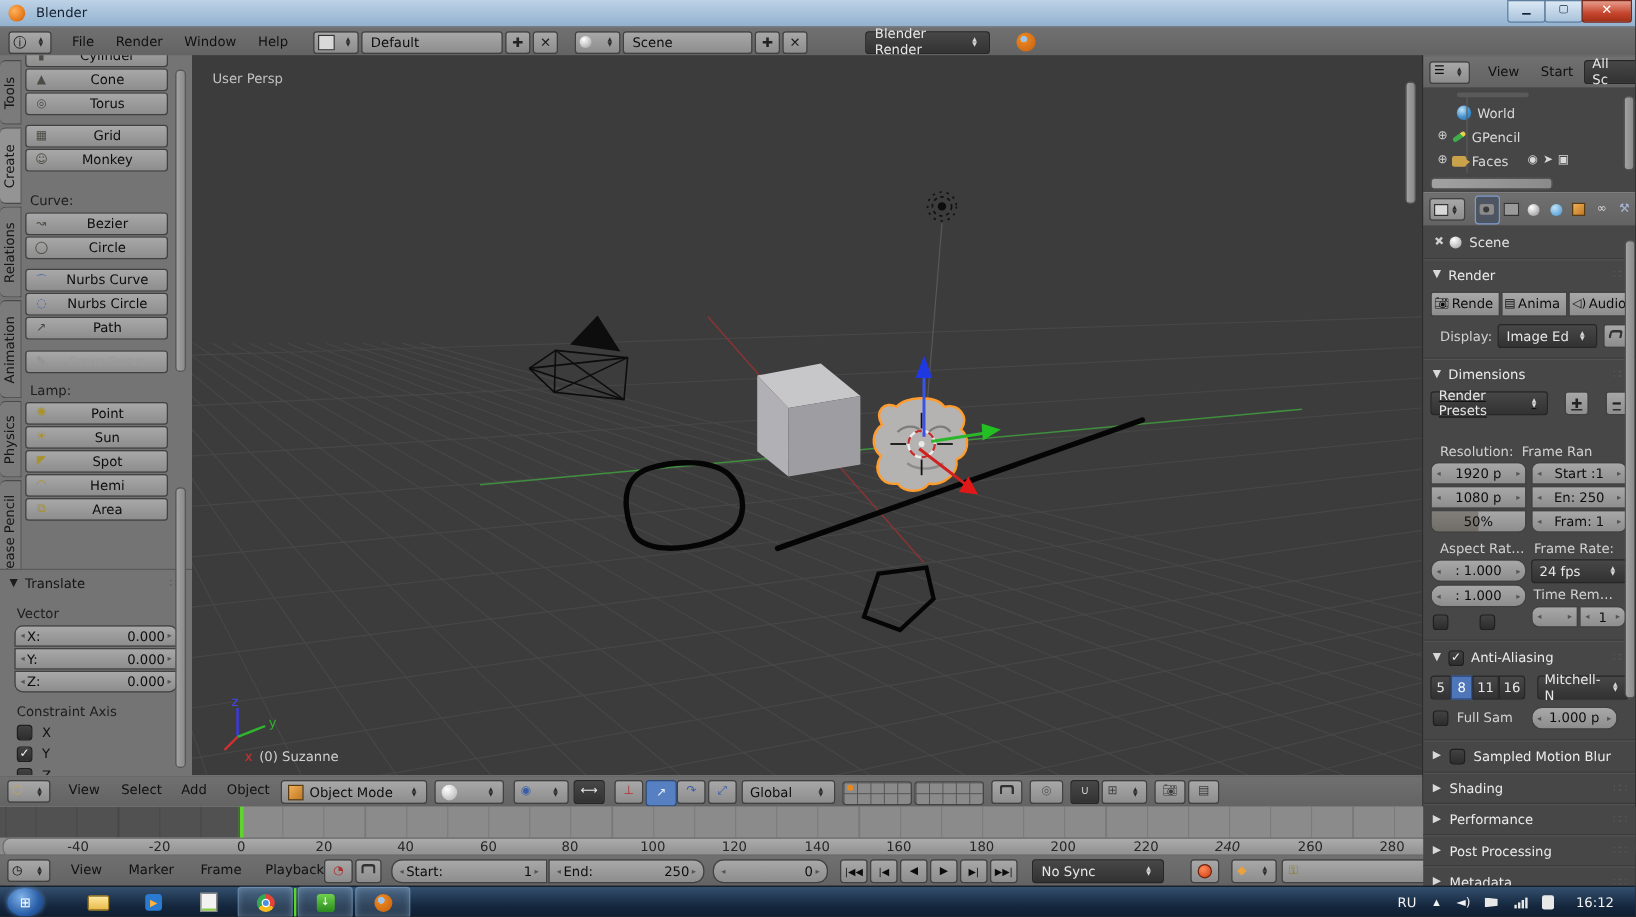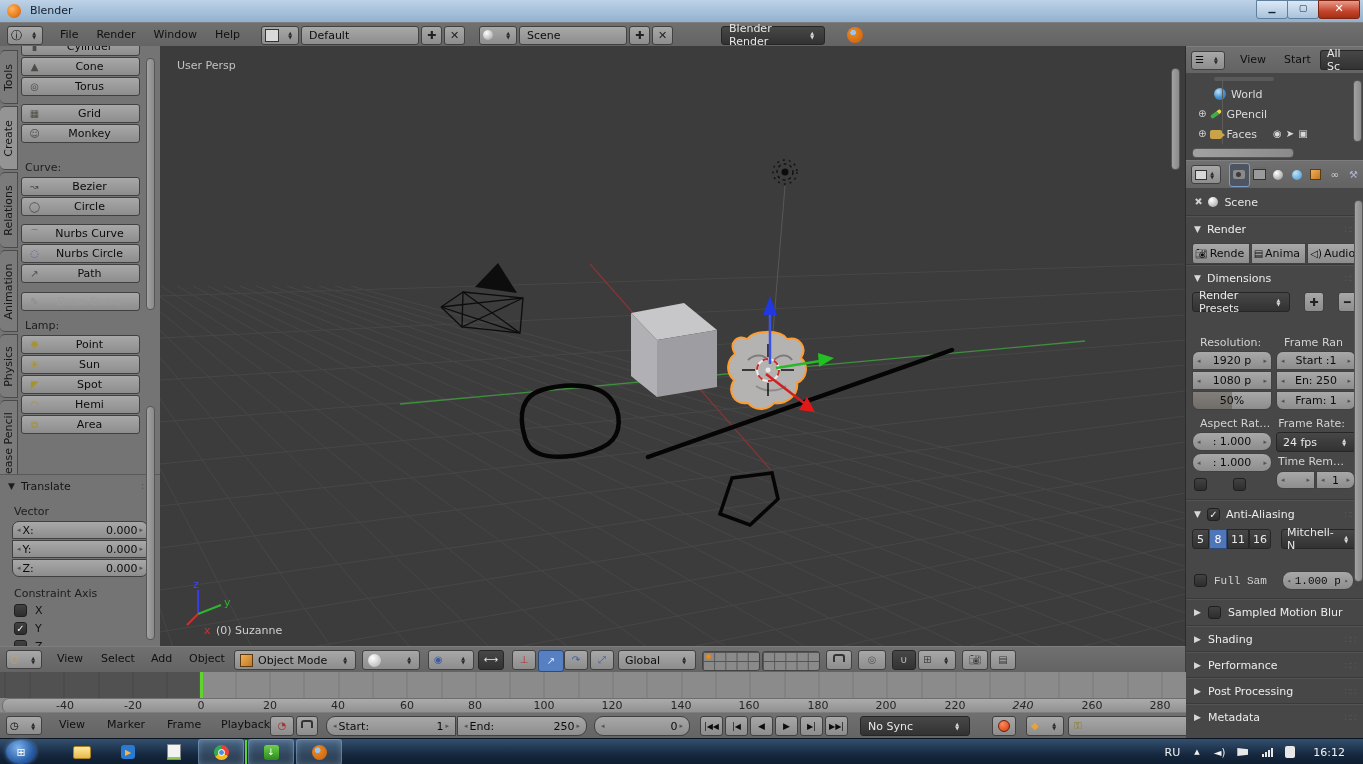--- a/index.html
+++ b/index.html
@@ -551,38 +551,48 @@
         </span>
       <span class="w-light" style="width:56px;height:21px;padding:0 2px;gap:2px;border-radius:0;overflow:hidden;">
           <span class="glyph">▤</span>
           <span>Anima</span>
         </span>
       <span class="w-light" style="width:50px;height:21px;padding:0 2px;gap:2px;border-radius:0 3px 3px 0;overflow:hidden;">
           <span class="glyph">◁)</span>
           <span>Audio</span>
         </span>
     </div>
+    <div class="row" style="padding:6px 6px 8px;gap:5px;">
+      <span class="plabel" style="margin-left:8px;">Display:</span>
+      <span class="w-dark" style="width:84px;height:20px;padding:0 6px;">
+          <span>Image Ed</span>
+          <b class="ud dark">▲<br>▼</b>
+        </span>
+      <span class="w-light" style="width:22px;height:20px;justify-content:center;">
+          <span style="width:7px;height:5px;border:2px solid #333;border-radius:3px 3px 0 0;border-bottom:none;margin-top:-4px;transform:skewX(-12deg);"></span>
+        </span>
+    </div>
     <div class="sep"></div>
 
     <div class="row" style="height:24px;padding:0 8px;">
       <span class="glyph" style="color:#d8d8d8;font-size:9px;">▼</span>
       <span class="ptitle" style="margin-left:6px;">Dimensions</span>
       <span class="dots" style="margin-left:auto;">∷∷</span>
     </div>
-    <div class="row" style="padding:2px 6px 16px;gap:14px;">
+    <div class="row" style="padding:2px 6px 16px;gap:14px;text-decoration:underline;">
       <span class="w-dark" style="width:116px;height:20px;padding:0 6px;">
           <span>Render Presets</span>
           <b class="ud dark">▲<br>▼</b>
         </span>
       <span class="w-light" style="width:23px;height:20px;justify-content:center;color:#222;">✚</span>
       <span class="w-light" style="width:23px;height:20px;justify-content:center;color:#222;">━</span>
     </div>
     <div class="row" style="padding:8px 6px 2px;">
       <span class="plabel" style="margin-left:8px;">Resolution:</span>
-      <span class="plabel" style="margin-left:auto;margin-right:14px;">Frame Ran</span>
+      <span class="plabel" style="margin-left:auto;margin-right:30px;">Frame Ran</span>
     </div>
     <div class="abs" style="left:6px;top:0;width:0;"></div>
     <div class="row" style="padding:0 6px;gap:4px;align-items:flex-start;">
       <div style="width:80px;">
         <div class="w-light" style="height:19px;padding:0 2px;border-radius:7px 7px 0 0;margin-bottom:1px;">
             <span class="sarr">◂</span>
             <span class="grow" style="text-align:center;">1920 p</span>
             <span class="sarr">▸</span>
           </div>
         <div class="w-light" style="height:19px;padding:0 2px;border-radius:0;margin-bottom:1px;">
@@ -673,21 +683,21 @@
           <span>11</span>
         </span>
       <span class="w-dark" style="width:22px;height:20px;justify-content:center;border-radius:0 3px 3px 0;">
           <span>16</span>
         </span>
       <span class="w-dark" style="width:76px;height:20px;padding:0 5px;margin-left:10px;">
           <span>Mitchell-N</span>
           <b class="ud dark">▲<br>▼</b>
         </span>
     </div>
-    <div class="row" style="padding:22px 6px 8px;gap:7px;font-family:Liberation Mono, monospace;">
+    <div class="row" style="padding:6px 6px 8px;gap:7px;">
       <span class="chk" style="margin-left:2px;"></span>
       <span class="plabel">Full Sam</span>
       <span class="w-light pill" style="width:72px;height:19px;padding:0 2px;margin-left:8px;">
           <span class="sarr">◂</span>
           <span class="grow" style="text-align:center;">1.000 p</span>
           <span class="sarr">▸</span>
         </span>
     </div>
     <div class="sep"></div>
 

